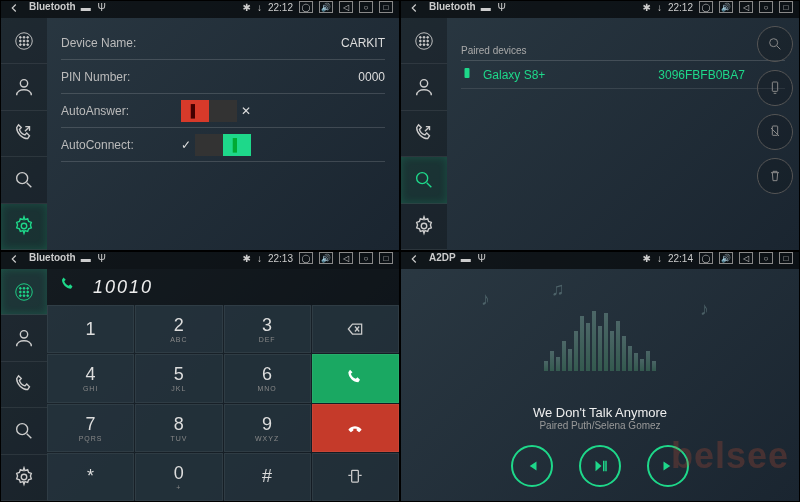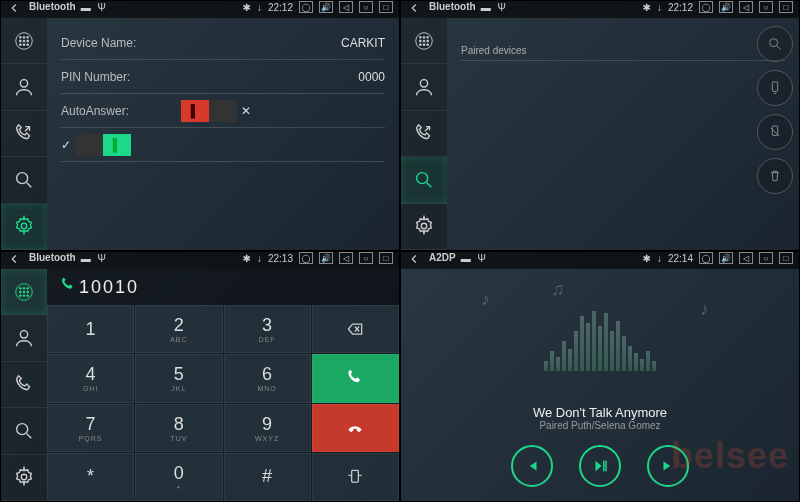--- a/index.html
+++ b/index.html
@@ -28,21 +28,21 @@
 .toggle .off { background:#d73a2a; color:#400; }
 .toggle-wrap { display:flex; align-items:center; gap:4px; }
 
 .sect-head { color:#aaa; font-size:10px; padding:4px 0; border-bottom:1px solid rgba(255,255,255,0.15);margin-top:15px; }
 .dev-row { display:flex; align-items:center; gap:10px; padding:6px 0; border-bottom:1px solid rgba(255,255,255,0.1); color:#1ed88a; font-size:12px; }
 .dev-row .mac { margin-left:auto; margin-right:40px; }
 .right-circles { position:absolute; right:6px; top:8px; display:flex; flex-direction:column; gap:8px; }
 .circle-btn { width:36px; height:36px; border-radius:50%; border:1px solid #555; display:flex; align-items:center; justify-content:center; color:#888; background:rgba(0,0,0,0.15); }
 .circle-btn svg { width:16px; height:16px; }
 
-.dial-disp { height:36px; background:rgba(0,0,0,0.5); display:flex; align-items:center; padding:0 12px; gap:2px; color:#eee; font-size:18px; letter-spacing:2px; }
+.dial-disp { height:36px; background:rgba(0,0,0,0.5); display:flex; align-items:center; padding:0 12px; gap:16px; color:#eee; font-size:18px; letter-spacing:2px;font-style:italic; }
 .dial-disp .picon { color:#1ed88a; }
 .keypad { flex:1; display:grid; grid-template-columns:repeat(4,1fr); grid-template-rows:repeat(4,1fr); gap:1px; background:rgba(0,0,0,0.3); }
 .key { background:rgba(40,55,65,0.7); display:flex; flex-direction:column; align-items:center; justify-content:center; color:#ccc; border:1px solid rgba(255,255,255,0.06); }
 .key .num { font-size:18px; color:#ddd; }
 .key .sub { font-size:7px; color:#888; letter-spacing:1px; }
 .key.green { background:#1aa862; }
 .key.red { background:#c53a2a; }
 .key svg { width:20px; height:20px; }
 
 .music { flex:1; display:flex; flex-direction:column; align-items:center; justify-content:flex-end; padding-bottom:14px; position:relative; }
@@ -139,20 +139,21 @@
             <span class="toggle-wrap">
               <span class="toggle">
                 <span class="half off">▌</span>
                 <span class="half" style="background:#333"></span>
               </span>
               <span class="x">✕</span>
             </span>
           </span>
       </div>
       <div class="srow">
+        <span class="label">AutoConnect:</span>
         <span class="val">
             <span class="toggle-wrap">
               <span class="check">✓</span>
               <span class="toggle">
                 <span class="half" style="background:#333"></span>
                 <span class="half on">▌</span>
               </span>
             </span>
           </span>
       </div>
@@ -219,20 +220,27 @@
         </div>
       <div class="side-item">
           <svg viewBox="0 0 24 24" fill="none" stroke="currentColor" stroke-width="1.5">
             <circle cx="12" cy="12" r="3"></circle>
             <path d="M12 2l1 3 3-1 1 3 3 1-1 3 1 3-3 1-1 3-3-1-1 3-1-3-3 1-1-3-3-1 1-3-1-3 3-1 1-3 3 1z"></path>
           </svg>
         </div>
     </div>
     <div class="content">
       <div class="sect-head">Paired devices</div>
+      <div class="dev-row">
+        <span><svg width="12" height="12" viewBox="0 0 24 24" fill="#1ed88a">
+              <rect x="7" y="2" width="10" height="20" rx="2"></rect>
+            </svg></span>
+        <span>Galaxy S8+</span>
+        <span class="mac">3096FBFB0BA7</span>
+      </div>
       <div class="right-circles">
         <div class="circle-btn">
             <svg viewBox="0 0 24 24" fill="none" stroke="currentColor" stroke-width="1.5">
               <circle cx="10" cy="10" r="6"></circle>
               <line x1="15" y1="15" x2="20" y2="20"></line>
             </svg>
           </div>
         <div class="circle-btn">
             <svg viewBox="0 0 24 24" fill="none" stroke="currentColor" stroke-width="1.5">
               <rect x="8" y="3" width="8" height="14" rx="1"></rect>

